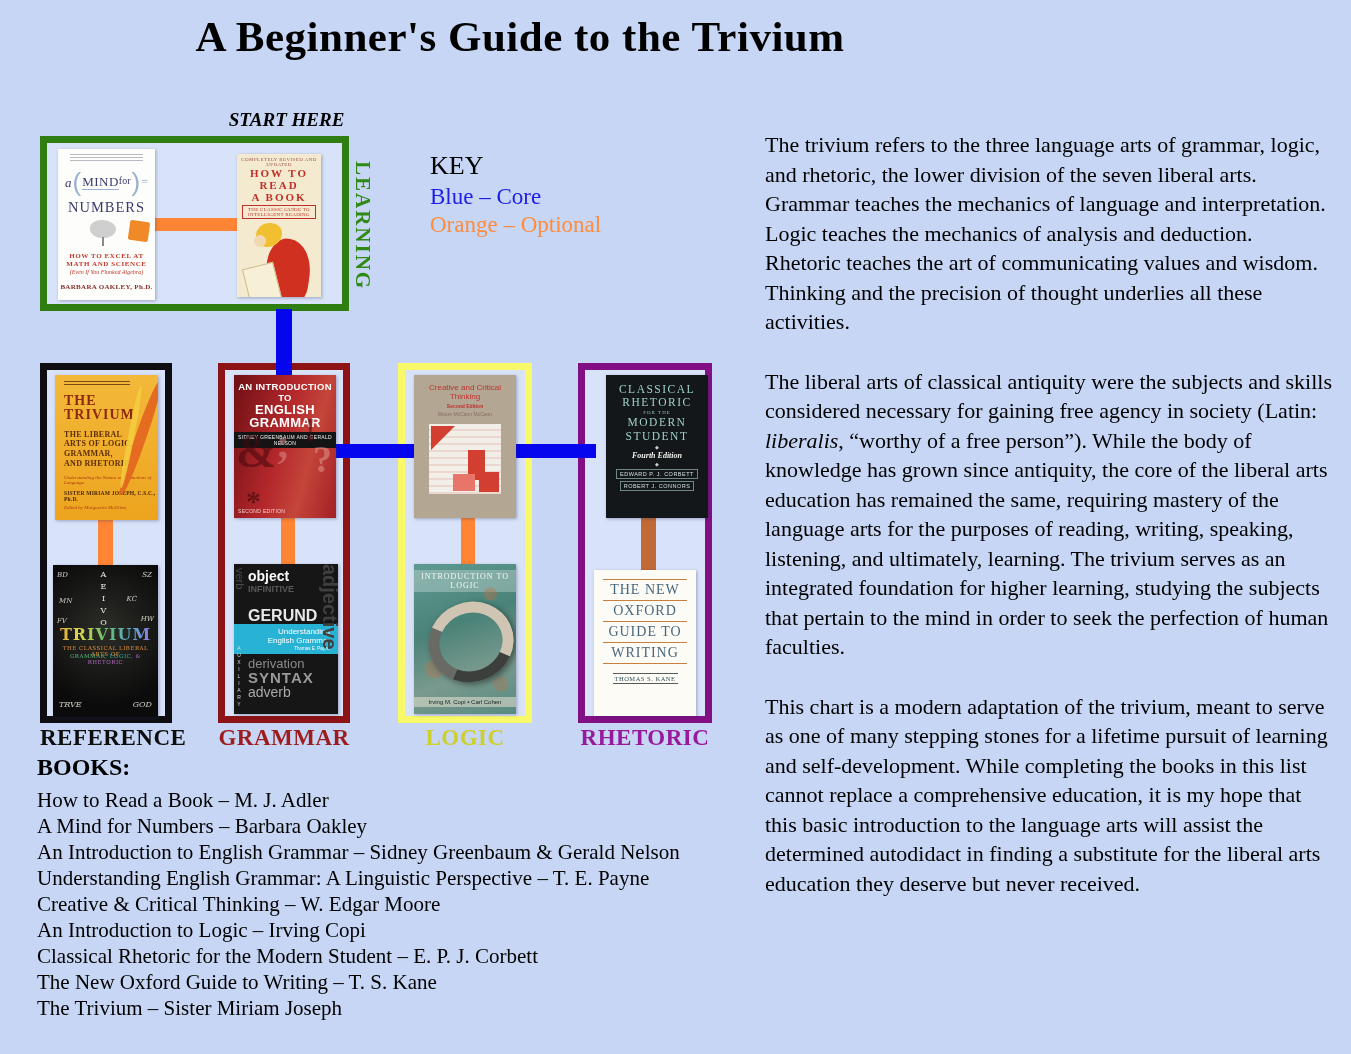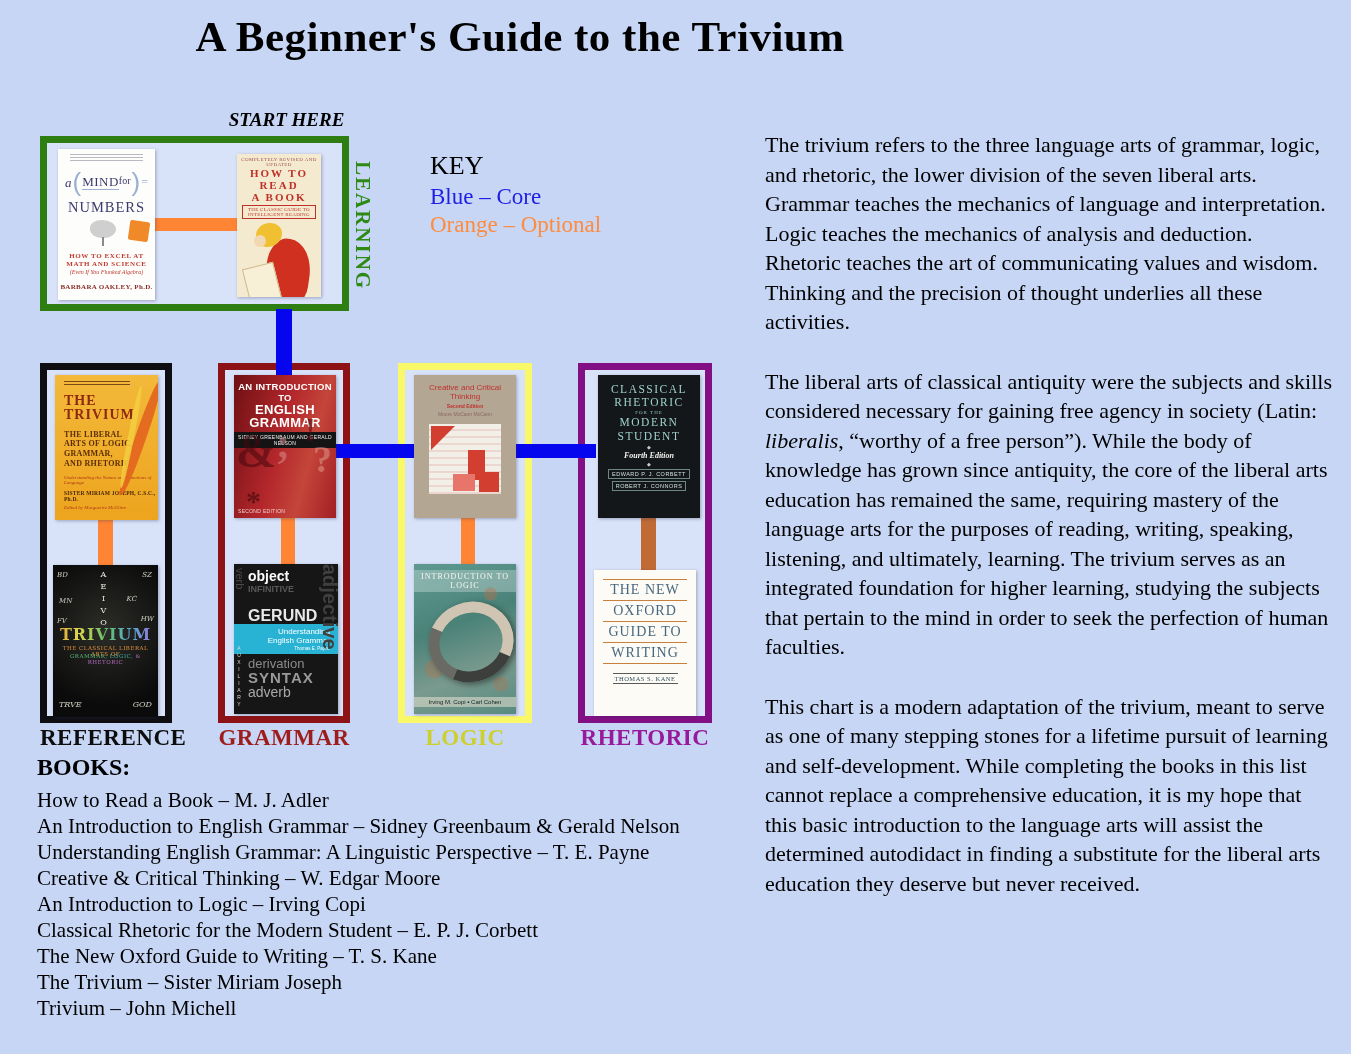--- a/index.html
+++ b/index.html
@@ -165,21 +165,21 @@
        border:11px solid #cfc5b2;border-left-color:#6a6a64;border-bottom-color:#3c3f3c;
        transform:rotate(-22deg);box-shadow:2px 3px 6px rgba(0,0,0,.45);}
   .lg-auth{background:rgba(230,225,210,.55);color:#15211f;font-size:6px;text-align:center;
        padding:2px 0;margin-bottom:7px;}
   .lg-speck{position:absolute;inset:0;background:
        radial-gradient(circle at 75% 20%,rgba(190,110,70,.4) 6px,transparent 7px),
        radial-gradient(circle at 20% 70%,rgba(190,110,70,.35) 9px,transparent 10px),
        radial-gradient(circle at 85% 80%,rgba(190,110,70,.3) 7px,transparent 8px);}
 
   
-  .cla{left:13px;top:5px;width:102px;height:143px;background:#14171a;color:#9ed2cc;text-align:center;
+  .cla{left:21px;top:5px;width:102px;height:143px;background:#14171a;color:#9ed2cc;text-align:center;
        font-family:"Liberation Serif",serif;}
   .cr-t{font-size:11.5px;letter-spacing:1.5px;line-height:1.15;}
   .cr-small{font-size:5px;letter-spacing:1px;color:#8fc4be;margin:1px 0;}
   .cr-d{font-size:5px;color:#cccccc;margin:1px 0;}
   .cr-ed{font-size:8px;font-style:italic;font-weight:bold;color:#f2f2ee;}
   .cr-box{width:fit-content;margin:2px auto 0;border:1px solid #6f8784;padding:1px 3px;
        font-size:5.5px;letter-spacing:.5px;color:#cfe0dc;font-family:"Liberation Sans",sans-serif;}
   .cr-pad{padding-top:8px;}
 
   
@@ -382,28 +382,28 @@
     <div class="ox-rule"></div>
     <div class="ox-a">THOMAS S. KANE</div>
   </div>
 </div>
 <div class="abs grp-label" id="lbl-rhetoric">RHETORIC</div>
 
 <div class="abs books">
   <h3>BOOKS:</h3>
   <ul>
     <li>How to Read a Book – M. J. Adler</li>
+    <li>A Mind for Numbers – Barbara Oakley</li>
     <li>An Introduction to English Grammar – Sidney Greenbaum &amp; Gerald Nelson</li>
     <li>Understanding English Grammar: A Linguistic Perspective – T. E. Payne</li>
     <li>Creative &amp; Critical Thinking – W. Edgar Moore</li>
     <li>An Introduction to Logic – Irving Copi</li>
     <li>Classical Rhetoric for the Modern Student – E. P. J. Corbett</li>
     <li>The New Oxford Guide to Writing – T. S. Kane</li>
     <li>The Trivium – Sister Miriam Joseph</li>
-    <li>Trivium – John Michell</li>
   </ul>
 </div>
 
 <div class="abs col">
   <p>The trivium refers to the three language arts of grammar, logic, and rhetoric, the lower division of the seven liberal arts. Grammar teaches the mechanics of language and interpretation. Logic teaches the mechanics of analysis and deduction. Rhetoric teaches the art of communicating values and wisdom. Thinking and the precision of thought underlies all these activities.</p>
   <p><span>The liberal arts of classical antiquity were the subjects and skills considered necessary for gaining free agency in society (Latin: </span><i>liberalis</i><span>, “worthy of a free person”). While the body of knowledge has grown since antiquity, the core of the liberal arts education has remained the same, requiring mastery of the language arts for the purposes of reading, writing, speaking, listening, and ultimately, learning. The trivium serves as an integrated foundation for higher learning, studying the subjects that pertain to the mind in order to seek the perfection of human faculties.</span></p>
   <p>This chart is a modern adaptation of the trivium, meant to serve as one of many stepping stones for a lifetime pursuit of learning and self-development. While completing the books in this list cannot replace a comprehensive education, it is my hope that this basic introduction to the language arts will assist the determined autodidact in finding a substitute for the liberal arts education they deserve but never received.</p>
 </div>
 
 </body></html>

